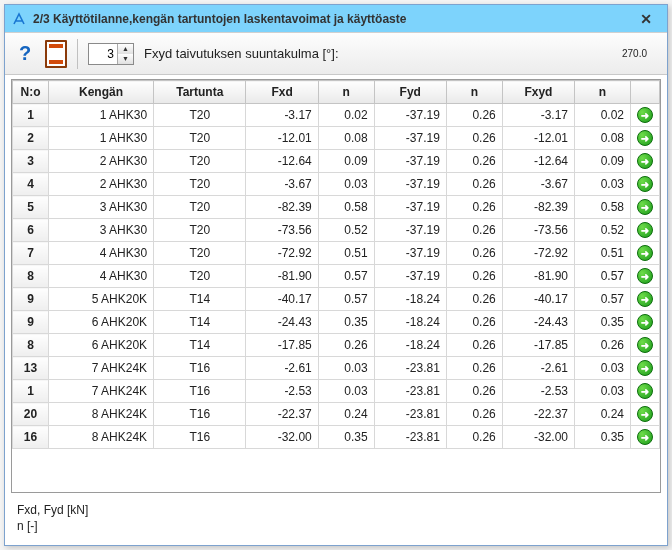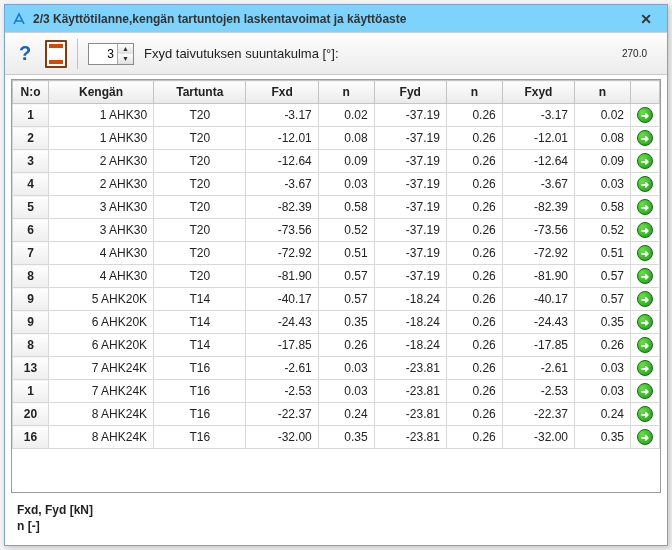--- a/index.html
+++ b/index.html
@@ -157,21 +157,21 @@
     color: #fff;
     font-size: 10px;
     font-weight: bold;
     cursor: pointer;
   }
   .legend {
     padding: 6px 12px 10px 12px;
     font-size: 12px;
     color: #222;
   }
-  .legend-row { display: flex; gap: 21px; margin-bottom: 2px; font-weight: bold; }
+  .legend-row { display: flex; gap: 21px; margin-bottom: 2px; }
   .legend-row .key { width: 80px; }
 </style>
 </head>
 <body>
 
 <div class="window">
 
   <div class="titlebar">
     <span class="app-icon">
       <svg width="14" height="14" viewBox="0 0 14 14">

